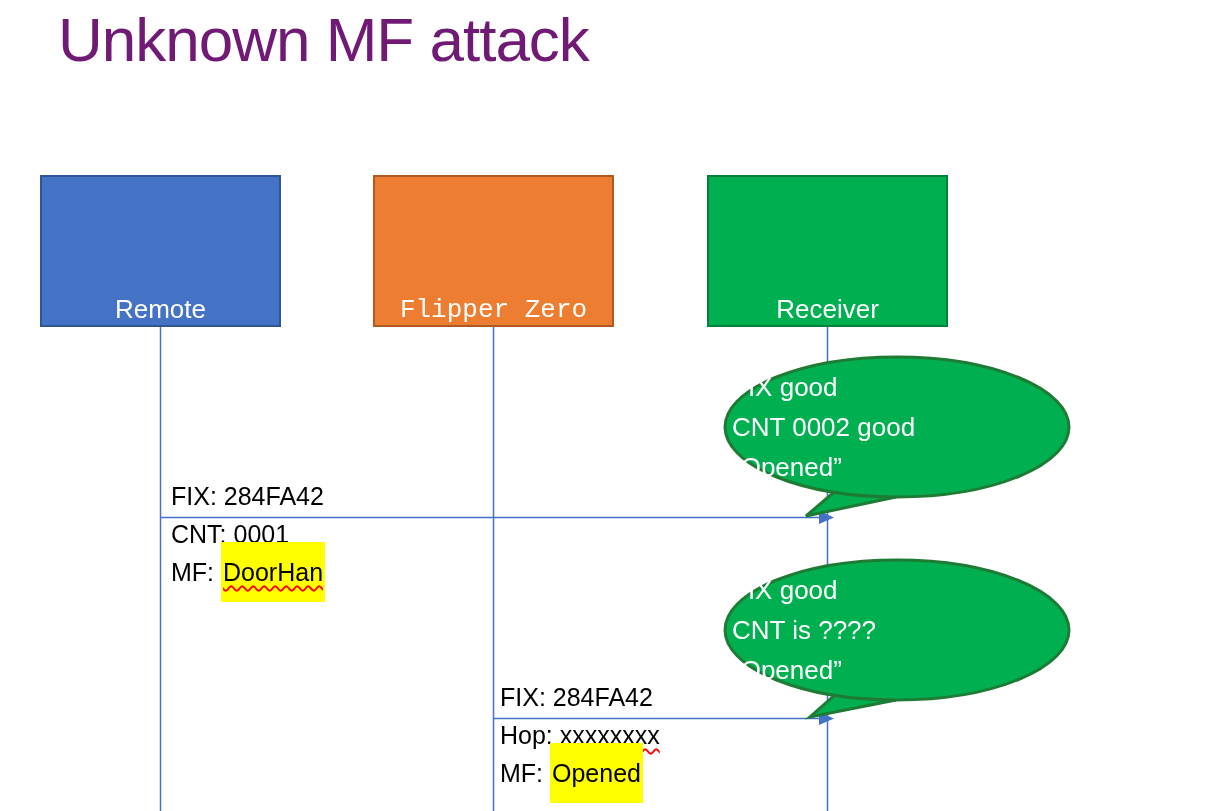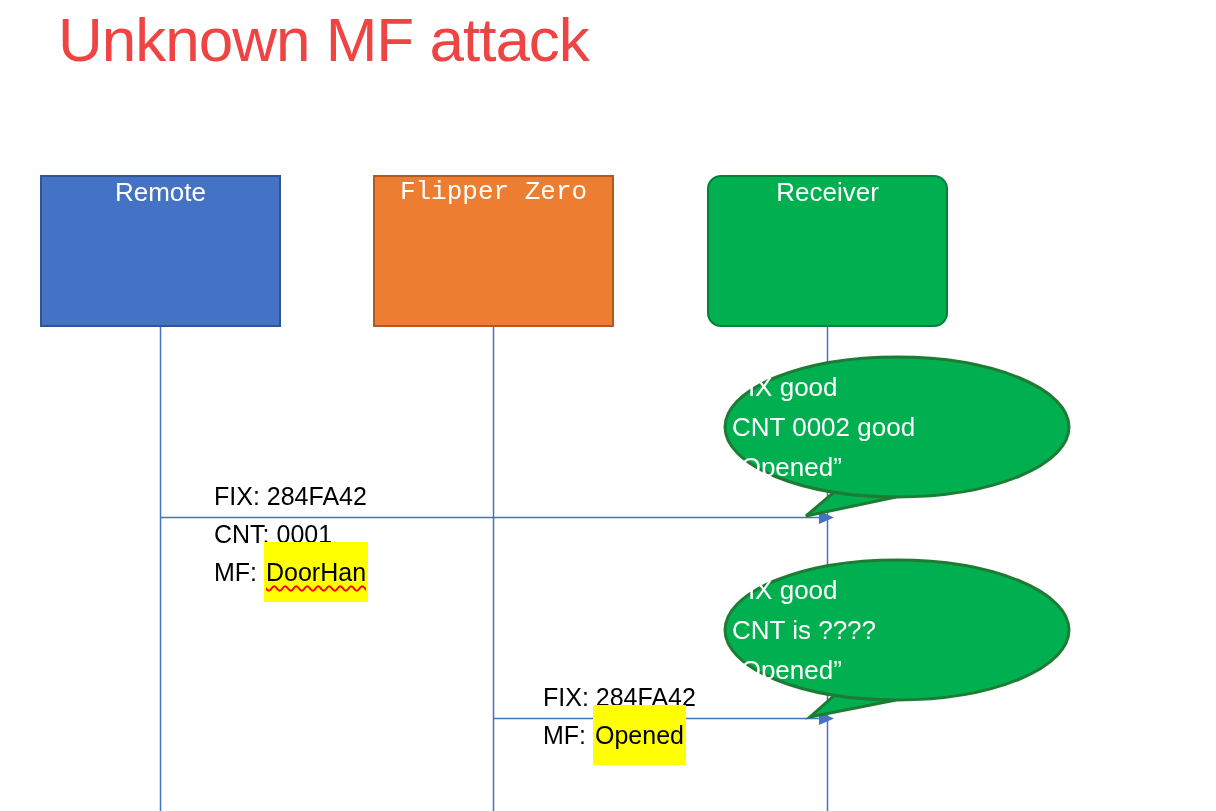--- a/index.html
+++ b/index.html
@@ -10,57 +10,56 @@
     background: #ffffff;
     overflow: hidden;
     font-family: "Liberation Sans", sans-serif;
   }
   .slide-title {
     position: absolute;
     left: 58px;
     top: 4px;
     font-size: 62px;
     font-weight: 400;
-    color: #ef4444;
+    color: #701a75;
     letter-spacing: -1px;
     white-space: nowrap;
   }
   .svg-layer {
     position: absolute;
     left: 0; top: 0;
     width: 1216px; height: 811px;
     pointer-events: none;
   }
   .actor {
     position: absolute;
     top: 175px;
     width: 241px;
     height: 152px;
     display: flex;
-    align-items: flex-start;
+    align-items: flex-end;
     justify-content: center;
     color: #ffffff;
     font-size: 26px;
     box-sizing: border-box;
     border: 2px solid transparent;
   }
   .actor-remote   { left: 40px;  background: #4472C4; border-color: #2F5597; }
   .actor-flipper  { left: 373px; background: #ED7D31; border-color: #AE5A21; font-family: Liberation Mono, monospace; }
-  .actor-receiver { left: 707px; background: #00B050; border-color: #00813B; border-radius: 14px; }
+  .actor-receiver { left: 707px; background: #00B050; border-color: #00813B; }
 
   .msg-label {
     position: absolute;
     color: #000000;
     font-size: 25px;
   }
   .msg-label .line {
     height: 38px;
     line-height: 38px;
     white-space: nowrap;
-    margin-left: 43px;
   }
   .msg1 { left: 171px; top: 477px; }
   .msg2 { left: 500px; top: 678px; }
 
   .hl {
     background: #FFFF00;
     padding: 16px 2px;
   }
   .squiggle {
     text-decoration-line: underline;
@@ -122,20 +121,23 @@
     <div class="line">FIX: 284FA42</div>
     <div class="line">CNT: 0001</div>
     <div class="line">
       <span>MF: </span><span class="hl squiggle">DoorHan</span>
     </div>
   </div>
 
   <div class="msg-label msg2">
     <div class="line">FIX: 284FA42</div>
     <div class="line">
+      <span>Hop: </span><span class="squiggle">xxxxxxxx</span>
+    </div>
+    <div class="line">
       <span>MF: </span><span class="hl">Opened</span>
     </div>
   </div>
 
   <div class="callout-text callout-text-1">
     <div>FIX good</div>
     <div>CNT 0002 good</div>
     <div>“Opened”</div>
   </div>
   <div class="callout-text callout-text-2">

